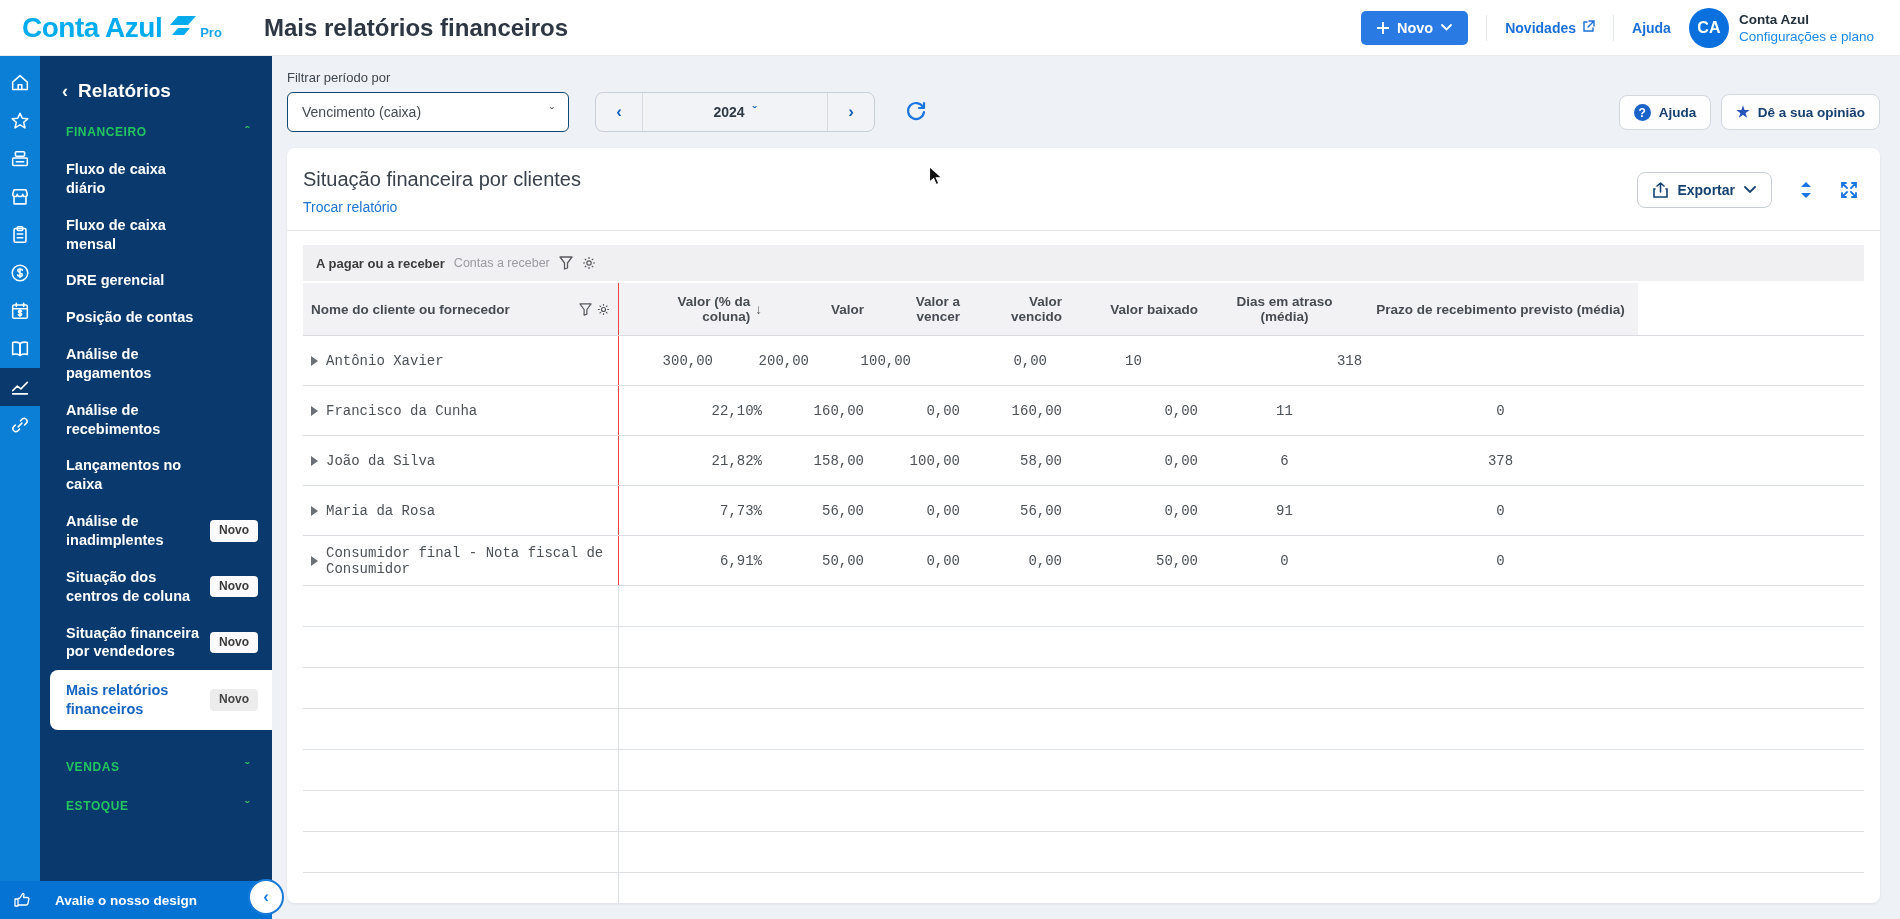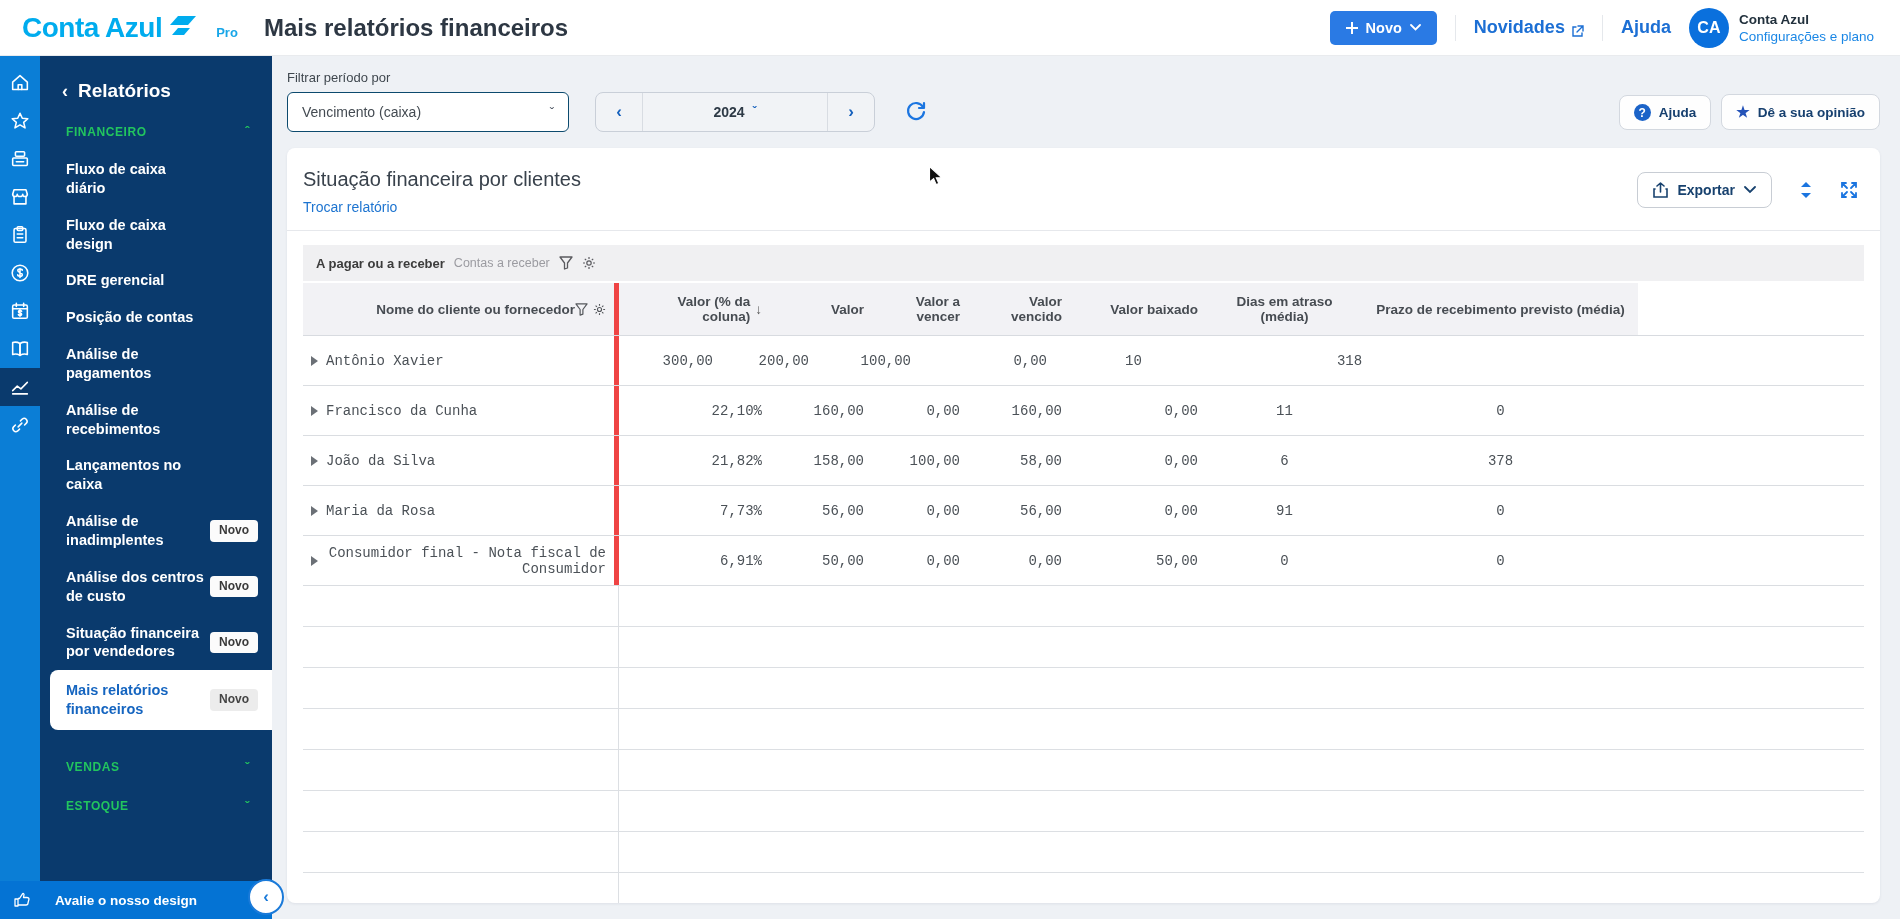--- a/index.html
+++ b/index.html
@@ -5,28 +5,28 @@
   * { box-sizing: border-box; margin: 0; padding: 0; }
   html,body { width:1900px; height:919px; overflow:hidden; }
   body { font-family:"Liberation Sans", sans-serif; background:#eef1f5; position:relative; }
 
   
   .topbar { position:absolute; top:0; left:0; width:1900px; height:56px; background:#fff;
             border-bottom:1px solid #e9ebee; display:flex; align-items:center; z-index:30; }
   .logo-wrap { display:flex; align-items:center; padding-left:22px; width:250px; }
   .logo-text { font-size:28px; font-weight:bold; color:#00ACEE; letter-spacing:-0.5px; }
   .logo-mark { margin-left:8px; margin-top:2px; }
-  .logo-pro { margin-left:20px; margin-top:10px; color:#18A6E8; font-size:13px; font-weight:bold; }
+  .logo-pro { margin-left:4px; margin-top:10px; color:#18A6E8; font-size:13px; font-weight:bold; }
   .page-title { font-size:24px; color:#2d3743; font-weight:600; margin-left:14px; }
   .topbar-right { margin-left:auto; display:flex; align-items:center; gap:18px; padding-right:26px; }
   .btn-novo { background:#2A7AE4; color:#fff; border:none; border-radius:5px; font-size:14.5px;
               font-weight:bold; padding:9px 16px; display:flex; align-items:center; gap:8px; cursor:pointer;
               font-family:inherit; }
   .vdiv { width:1px; height:26px; background:#e5e8ec; }
-  .top-link { color:#1C6FD4; font-size:18px; font-weight:600; text-decoration:none; display:flex; align-items:flex-end; gap:6px; cursor:pointer; }
+  .top-link { color:#1C6FD4; font-size:14px; font-weight:600; text-decoration:none; display:flex; align-items:flex-start; gap:6px; cursor:pointer; }
   .account { display:flex; align-items:center; gap:10px; cursor:pointer; }
   .avatar { width:40px; height:40px; border-radius:50%; background:#0A70DD; color:#fff; font-weight:bold;
             font-size:16px; display:flex; align-items:center; justify-content:center; }
   .account-name { font-size:13.5px; font-weight:bold; color:#22313d; line-height:1.35; }
   .account-settings { font-size:13.5px; color:#1b87e5; }
 
   
   .sidebar { position:absolute; top:56px; left:0; bottom:0; width:272px; display:flex; z-index:20; }
   .strip { width:40px; background:#0b7ed6; display:flex; flex-direction:column; padding-top:8px; }
   .strip-item { width:40px; height:38px; display:flex; align-items:center; justify-content:center; cursor:pointer; }
@@ -102,21 +102,21 @@
   .th.center { justify-content:center; text-align:center; }
   .th-fill { flex:1; background:#fff; }
   .sort-arrow { font-weight:normal; color:#555; margin-left:5px; }
   .trow { display:flex; height:50px; border-bottom:1px solid #dadde1; align-items:center; cursor:pointer;font-family:Liberation Mono, monospace; }
   .td { font-size:14px; color:#4b5157; padding:0 8px; display:flex; align-items:center; height:100%; }
   .td.right { justify-content:flex-end; }
   .td.center { justify-content:center; }
   .td.name { gap:8px; }
   .expander { width:0; height:0; border-top:5px solid transparent; border-bottom:5px solid transparent;
               border-left:7px solid #6b7076; flex:none; cursor:pointer; }
-  .c1 { width:316px; border-right:5px solid #ef4444;text-align:right; }
+  .c1 { width:316px; border-right:1px solid #ef4444; }
   .c2 { width:151px; } .c3 { width:102px; } .c4 { width:96px; } .c5 { width:102px; }
   .c6 { width:136px; } .c7 { width:157px; } .c8 { width:275px; }
   .erow { height:41px; border-bottom:1px solid #dcdfe3; display:flex; }
   .erow .ec1 { width:316px; border-right:1px solid #dcdfe3; height:100%; }
 
   .cursor { position:absolute; left:927px; top:166px; z-index:50; pointer-events:none; }
 </style>
 </head>
 <body>
 
@@ -234,21 +234,21 @@
     </div>
     <div class="nav-section">
       <span>FINANCEIRO</span>
       <span class="chev">ˆ</span>
     </div>
     <div class="nav-items" id="navItems">
         <div class="nav-item">
           <span class="lbl">Fluxo de caixa diário</span>
         </div>
         <div class="nav-item">
-          <span class="lbl">Fluxo de caixa design</span>
+          <span class="lbl">Fluxo de caixa mensal</span>
         </div>
         <div class="nav-item">
           <span class="lbl">DRE gerencial</span>
         </div>
         <div class="nav-item">
           <span class="lbl">Posição de contas</span>
         </div>
         <div class="nav-item">
           <span class="lbl">Análise de pagamentos</span>
         </div>
@@ -256,21 +256,21 @@
           <span class="lbl">Análise de recebimentos</span>
         </div>
         <div class="nav-item">
           <span class="lbl">Lançamentos no caixa</span>
         </div>
         <div class="nav-item">
           <span class="lbl">Análise de inadimplentes</span>
           <span class="badge">Novo</span>
         </div>
         <div class="nav-item">
-          <span class="lbl">Análise dos centros de custo</span>
+          <span class="lbl">Situação dos centros de coluna</span>
           <span class="badge">Novo</span>
         </div>
         <div class="nav-item">
           <span class="lbl">Situação financeira por vendedores</span>
           <span class="badge">Novo</span>
         </div>
         <div class="nav-item sel">
           <span class="lbl">Mais relatórios financeiros</span>
           <span class="badge">Novo</span>
         </div>

